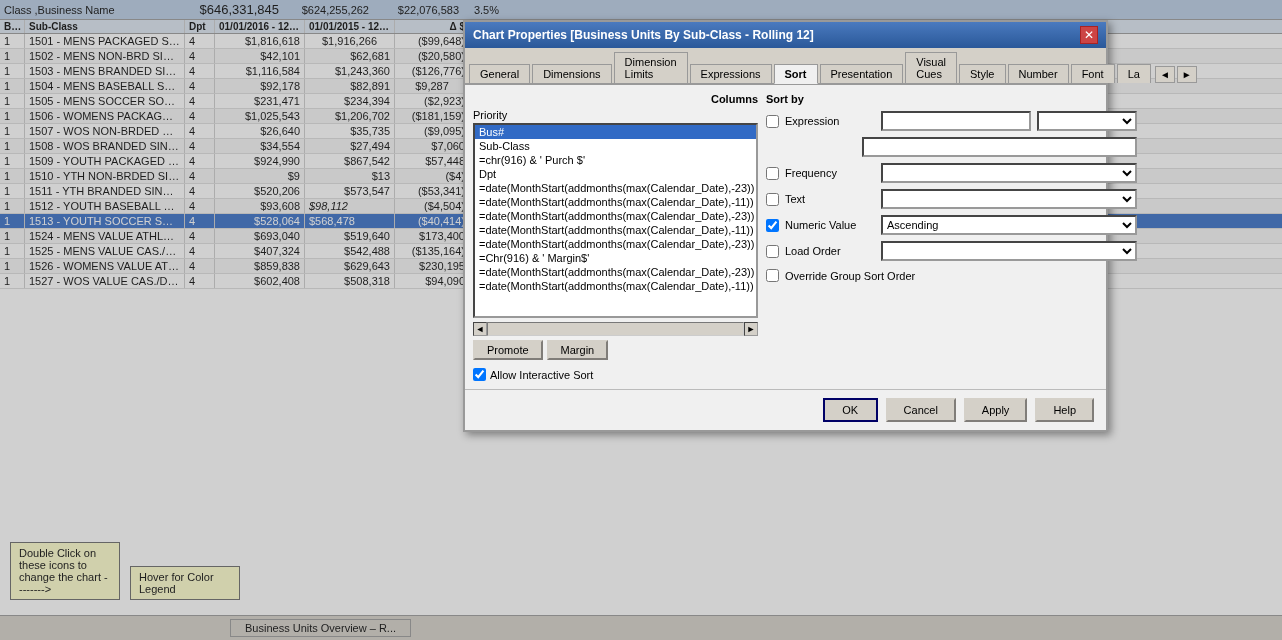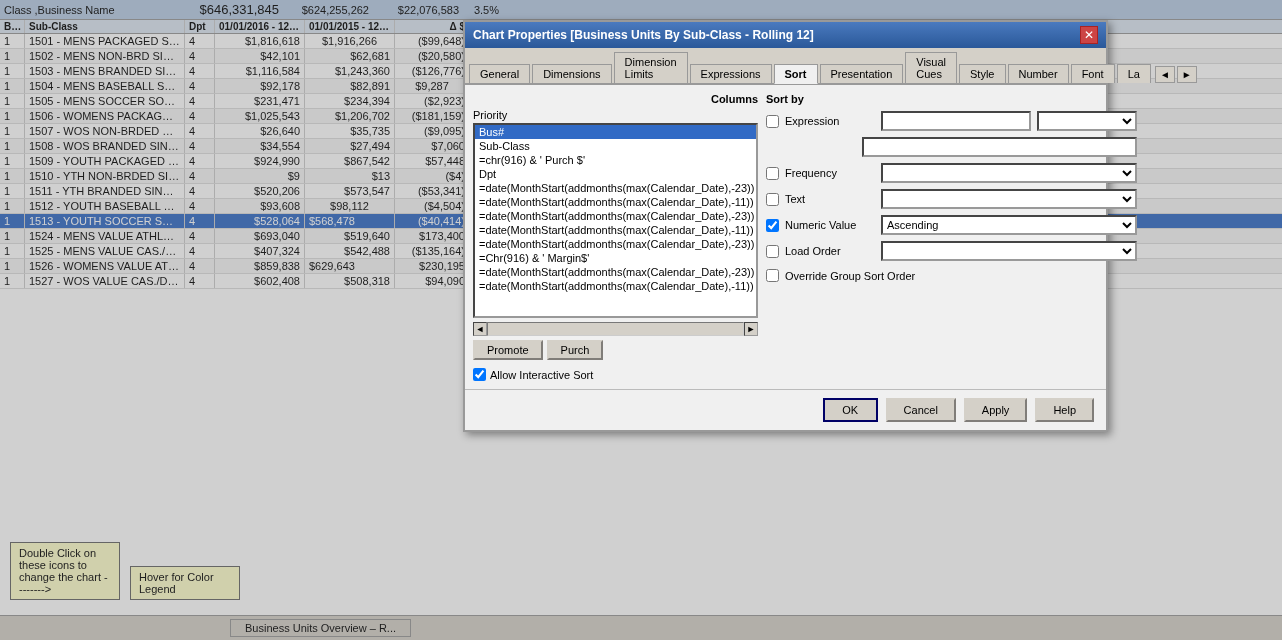--- a/index.html
+++ b/index.html
@@ -394,21 +394,21 @@
     <div class="table-cell" style="width:90px; text-align:right;">$520,206</div>
     <div class="table-cell" style="width:90px; text-align:right;">$573,547</div>
     <div class="table-cell" style="width:75px; text-align:right;">($53,341)</div>
     <div class="table-cell" style="width:35px; text-align:right;">-9</div>
   </div>
       <div class="table-row">
     <div class="table-cell" style="width:25px;">1</div>
     <div class="table-cell" style="width:160px;">1512 - YOUTH BASEBALL SOCKS</div>
     <div class="table-cell" style="width:30px;">4</div>
     <div class="table-cell" style="width:90px; text-align:right;">$93,608</div>
-    <div class="table-cell" style="width:90px; text-align:center;">$98,112</div>
+    <div class="table-cell" style="width:90px; text-align:left;font-style:italic;">$98,112</div>
     <div class="table-cell" style="width:75px; text-align:right;">($4,504)</div>
     <div class="table-cell" style="width:35px; text-align:right;">-4</div>
   </div>
       <div class="table-row selected">
     <div class="table-cell" style="width:25px;">1</div>
     <div class="table-cell" style="width:160px;">1513 - YOUTH SOCCER SOCKS</div>
     <div class="table-cell" style="width:30px;">4</div>
     <div class="table-cell" style="width:90px; text-align:right;">$528,064</div>
     <div class="table-cell" style="width:90px; ">$568,478</div>
     <div class="table-cell" style="width:75px; text-align:right;">($40,414)</div>
@@ -430,21 +430,21 @@
     <div class="table-cell" style="width:90px; text-align:right;">$407,324</div>
     <div class="table-cell" style="width:90px; text-align:right;">$542,488</div>
     <div class="table-cell" style="width:75px; text-align:right;">($135,164)</div>
     <div class="table-cell" style="width:35px; text-align:right;">-24</div>
   </div>
       <div class="table-row">
     <div class="table-cell" style="width:25px;">1</div>
     <div class="table-cell" style="width:160px;">1526 - WOMENS VALUE ATHL...</div>
     <div class="table-cell" style="width:30px;">4</div>
     <div class="table-cell" style="width:90px; text-align:right;">$859,838</div>
-    <div class="table-cell" style="width:90px; text-align:left;">$629,643</div>
+    <div class="table-cell" style="width:90px; text-align:right;">$629,643</div>
     <div class="table-cell" style="width:75px; text-align:right;">$230,195</div>
     <div class="table-cell" style="width:35px; text-align:right;">36</div>
   </div>
       <div class="table-row">
     <div class="table-cell" style="width:25px;">1</div>
     <div class="table-cell" style="width:160px;">1527 - WOS VALUE CAS./DRE...</div>
     <div class="table-cell" style="width:30px;">4</div>
     <div class="table-cell" style="width:90px; text-align:right;">$602,408</div>
     <div class="table-cell" style="width:90px; text-align:right;">$508,318</div>
     <div class="table-cell" style="width:75px; text-align:right;">$94,090</div>
@@ -511,21 +511,21 @@
         </div>
 
       <div style="display:flex; align-items:center; margin-bottom:4px;">
         <div style="background:#d4d0c8; border:1px inset #999; width:14px; height:14px; display:flex; align-items:center; justify-content:center; cursor:pointer; font-size:9px;">◄</div>
         <div style="flex:1; height:14px; background:#d4d0c8; border:1px inset #ccc;"></div>
         <div style="background:#d4d0c8; border:1px inset #999; width:14px; height:14px; display:flex; align-items:center; justify-content:center; cursor:pointer; font-size:9px;">►</div>
       </div>
 
       <div class="promote-demote">
         <button class="btn-small">Promote</button>
-        <button class="btn-small">Purch</button>
+        <button class="btn-small">Margin</button>
       </div>
 
       <div class="allow-interactive">
         <input type="checkbox" id="allow-interactive" checked="" style="">
         <label for="allow-interactive">Allow Interactive Sort</label>
       </div>
     </div>
 
     <div class="right-panel">
       <div class="sort-by-label">Sort by</div>

